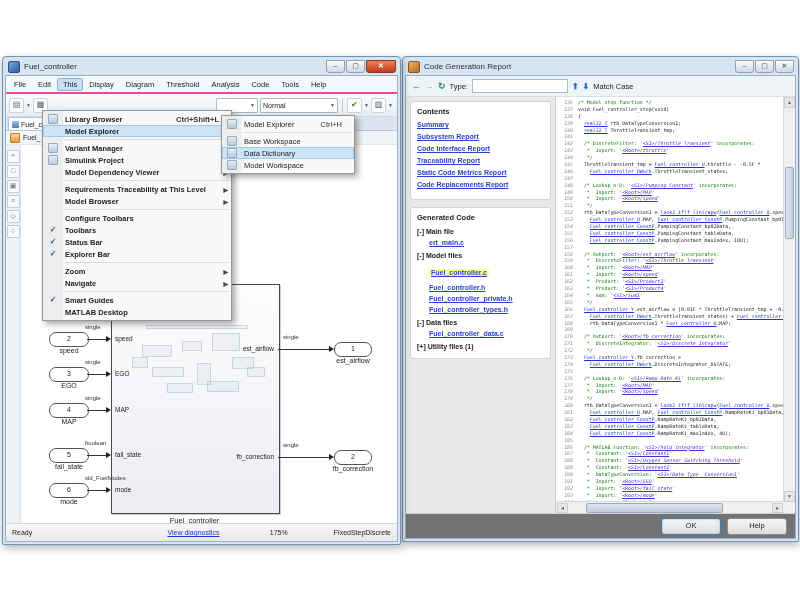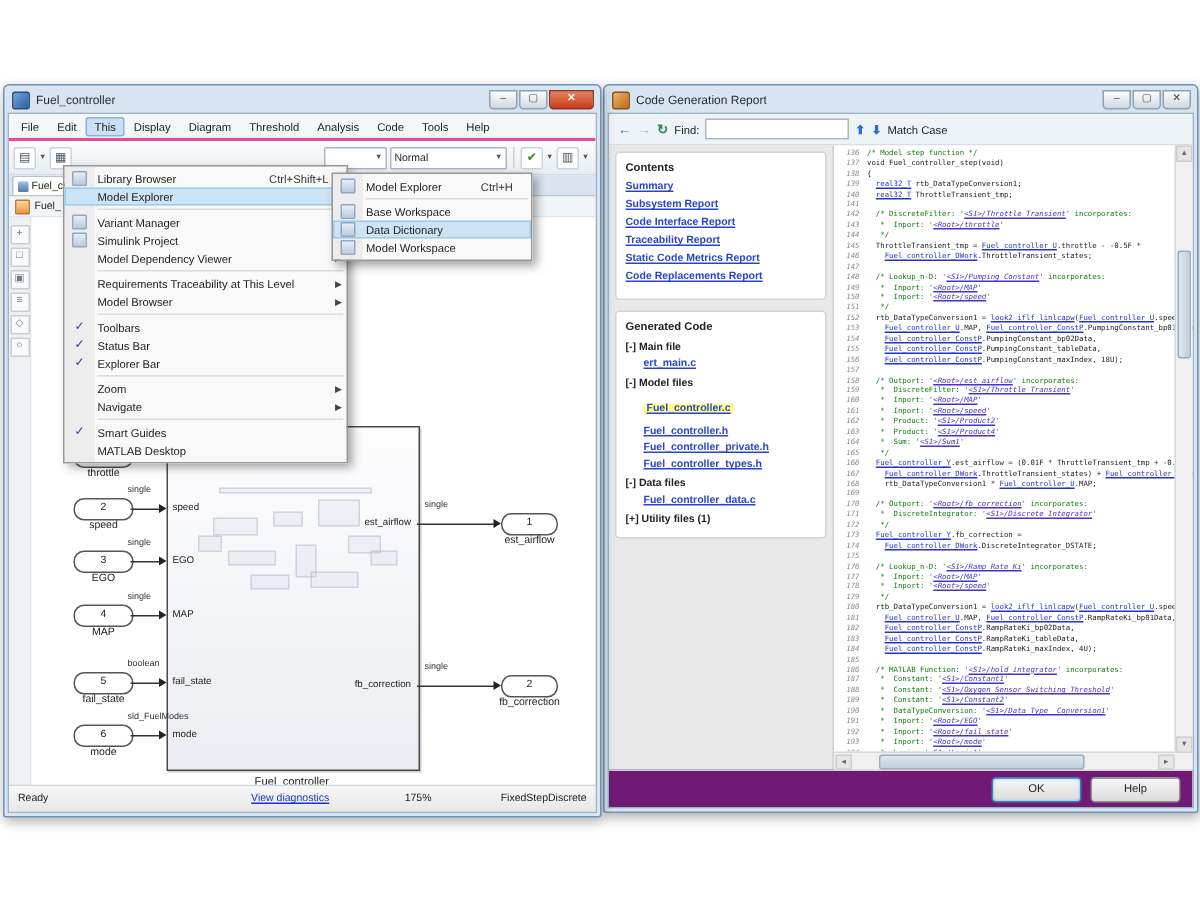--- a/index.html
+++ b/index.html
@@ -60,21 +60,21 @@
   .wire{position:absolute;height:0;border-top:1px solid #333;}
   .arrow-r{position:absolute;width:0;height:0;border-left:5px solid #222;border-top:3px solid transparent;border-bottom:3px solid transparent;}
   .blk-port{position:absolute;font-size:6.5px;color:#222;white-space:nowrap;}
   #subsystem{position:absolute;left:90px;top:139px;width:167px;height:228px;border:1px solid #4a4a4a;
              background:linear-gradient(180deg,#fdfdfe,#ebedf2);box-shadow:1px 1px 0 #c9ccd1;}
   #subsystem-label{position:absolute;left:90px;top:371px;width:167px;text-align:center;font-size:7.5px;}
   .wm{position:absolute;border:1px solid rgba(150,160,185,.35);background:rgba(205,212,228,.25);}
   
   .dropdown{position:absolute;background:linear-gradient(to right,#ededed 0,#ededed 20px,#f9f9f9 20px);
             border:1px solid #979797;box-shadow:3px 3px 6px rgba(0,0,0,.35);padding:2px 0;z-index:40;}
-  #view-menu{left:36px;top:34px;width:188px;}
+  #view-menu{left:36px;top:34px;width:188px;font-weight:bold;}
   #view-submenu{left:215px;top:39px;width:132px;}
   .menu-item{display:flex;align-items:center;height:12px;font-size:7.5px;padding-right:4px;position:relative;}
   .menu-item.hl{background:#cde4f7;outline:1px solid #9ecbeb;outline-offset:-1px;}
   .menu-gutter{width:20px;flex:none;text-align:center;font-size:8px;color:#2b3f9e;line-height:12px;}
   .mi-box{width:8px;height:8px;margin:2px auto;border-radius:1px;border:1px solid #93a7bd;
           background:linear-gradient(#e8eef6,#b9cbde);}
   .menu-label{margin-left:2px;white-space:nowrap;}
   .menu-shortcut{margin-left:auto;padding-right:8px;color:#333;}
   .menu-arrow{position:absolute;right:3px;font-size:6px;color:#444;}
   .menu-sep{height:1px;background:#dcdcdc;margin:2px 2px 2px 22px;}
@@ -105,21 +105,21 @@
   .vscroll{position:absolute;right:0;top:0;bottom:11px;width:11px;background:#f0f0f0;border-left:1px solid #d8d8d8;}
   .vs-arrow{height:9px;font-size:5px;text-align:center;color:#667;line-height:9px;background:#e6e6e6;border:1px solid #cfcfcf;}
   .vs-arrow.bot{position:absolute;bottom:0;left:0;right:0;}
   .vs-thumb{position:absolute;left:1px;right:1px;top:70px;height:70px;background:linear-gradient(90deg,#dfe6ee,#c2cedd);
             border:1px solid #9aaabc;border-radius:2px;}
   .hscroll{height:11px;background:#f0f0f0;border-top:1px solid #d8d8d8;position:relative;flex:none;}
   .hs-arrow{position:absolute;top:1px;width:9px;height:8px;font-size:5px;text-align:center;line-height:8px;
             color:#667;background:#e6e6e6;border:1px solid #cfcfcf;}
   .hs-thumb{position:absolute;left:30px;top:1px;width:135px;height:8px;background:linear-gradient(#dfe6ee,#c2cedd);
             border:1px solid #9aaabc;border-radius:2px;}
-  .rep-footer{height:24px;background:#701a75;border-top:1px solid #d2d2d2;display:flex;align-items:center;
+  .rep-footer{height:24px;background:#737373;border-top:1px solid #d2d2d2;display:flex;align-items:center;
               justify-content:flex-end;gap:6px;padding-right:8px;flex:none;}
   .btn{height:15px;min-width:42px;font-size:7.5px;border:1px solid #8e8f8f;border-radius:3px;
        background:linear-gradient(#f6f6f6,#dcdcdc);text-align:center;line-height:14px;padding:0 8px;}
   .btn.default{border-color:#3c7fb1;box-shadow:0 0 2px #6db3e0 inset;}
 </style>
 </head>
 <body>
 
 <div class="win" id="sl-win">
   <div class="titlebar">
@@ -289,20 +289,24 @@
           <div class="menu-label">Requirements Traceability at This Level</div>
           <div class="menu-arrow">▶</div>
         </div>
         <div class="menu-item">
           <div class="menu-gutter"></div>
           <div class="menu-label">Model Browser</div>
           <div class="menu-arrow">▶</div>
         </div>
         <div class="menu-sep"></div>
         <div class="menu-item">
+          <div class="menu-gutter"></div>
+          <div class="menu-label">Configure Toolbars</div>
+        </div>
+        <div class="menu-item">
           <div class="menu-gutter">✓</div>
           <div class="menu-label">Toolbars</div>
         </div>
         <div class="menu-item">
           <div class="menu-gutter">✓</div>
           <div class="menu-label">Status Bar</div>
         </div>
         <div class="menu-item">
           <div class="menu-gutter">✓</div>
           <div class="menu-label">Explorer Bar</div>
@@ -367,21 +371,21 @@
       <span class="wbtn">–</span>
       <span class="wbtn">▢</span>
       <span class="wbtn">✕</span>
     </span>
   </div>
   <div class="inner">
     <div class="findbar">
       <span class="nav-a">←</span>
       <span class="nav-a dis">→</span>
       <span class="nav-a" style="color:#2d8a5a">↻</span>
-      <span>Find:</span>
+      <span>Type:</span>
       <input class="find-input" style="">
       <span class="updn">⬆</span>
       <span class="updn">⬇</span>
       <span>Match Case</span>
     </div>
     <div class="rep-main">
       <div class="rep-side">
         <div class="panel">
           <div class="panel-h">Contents</div>
           <div id="contents-links">

